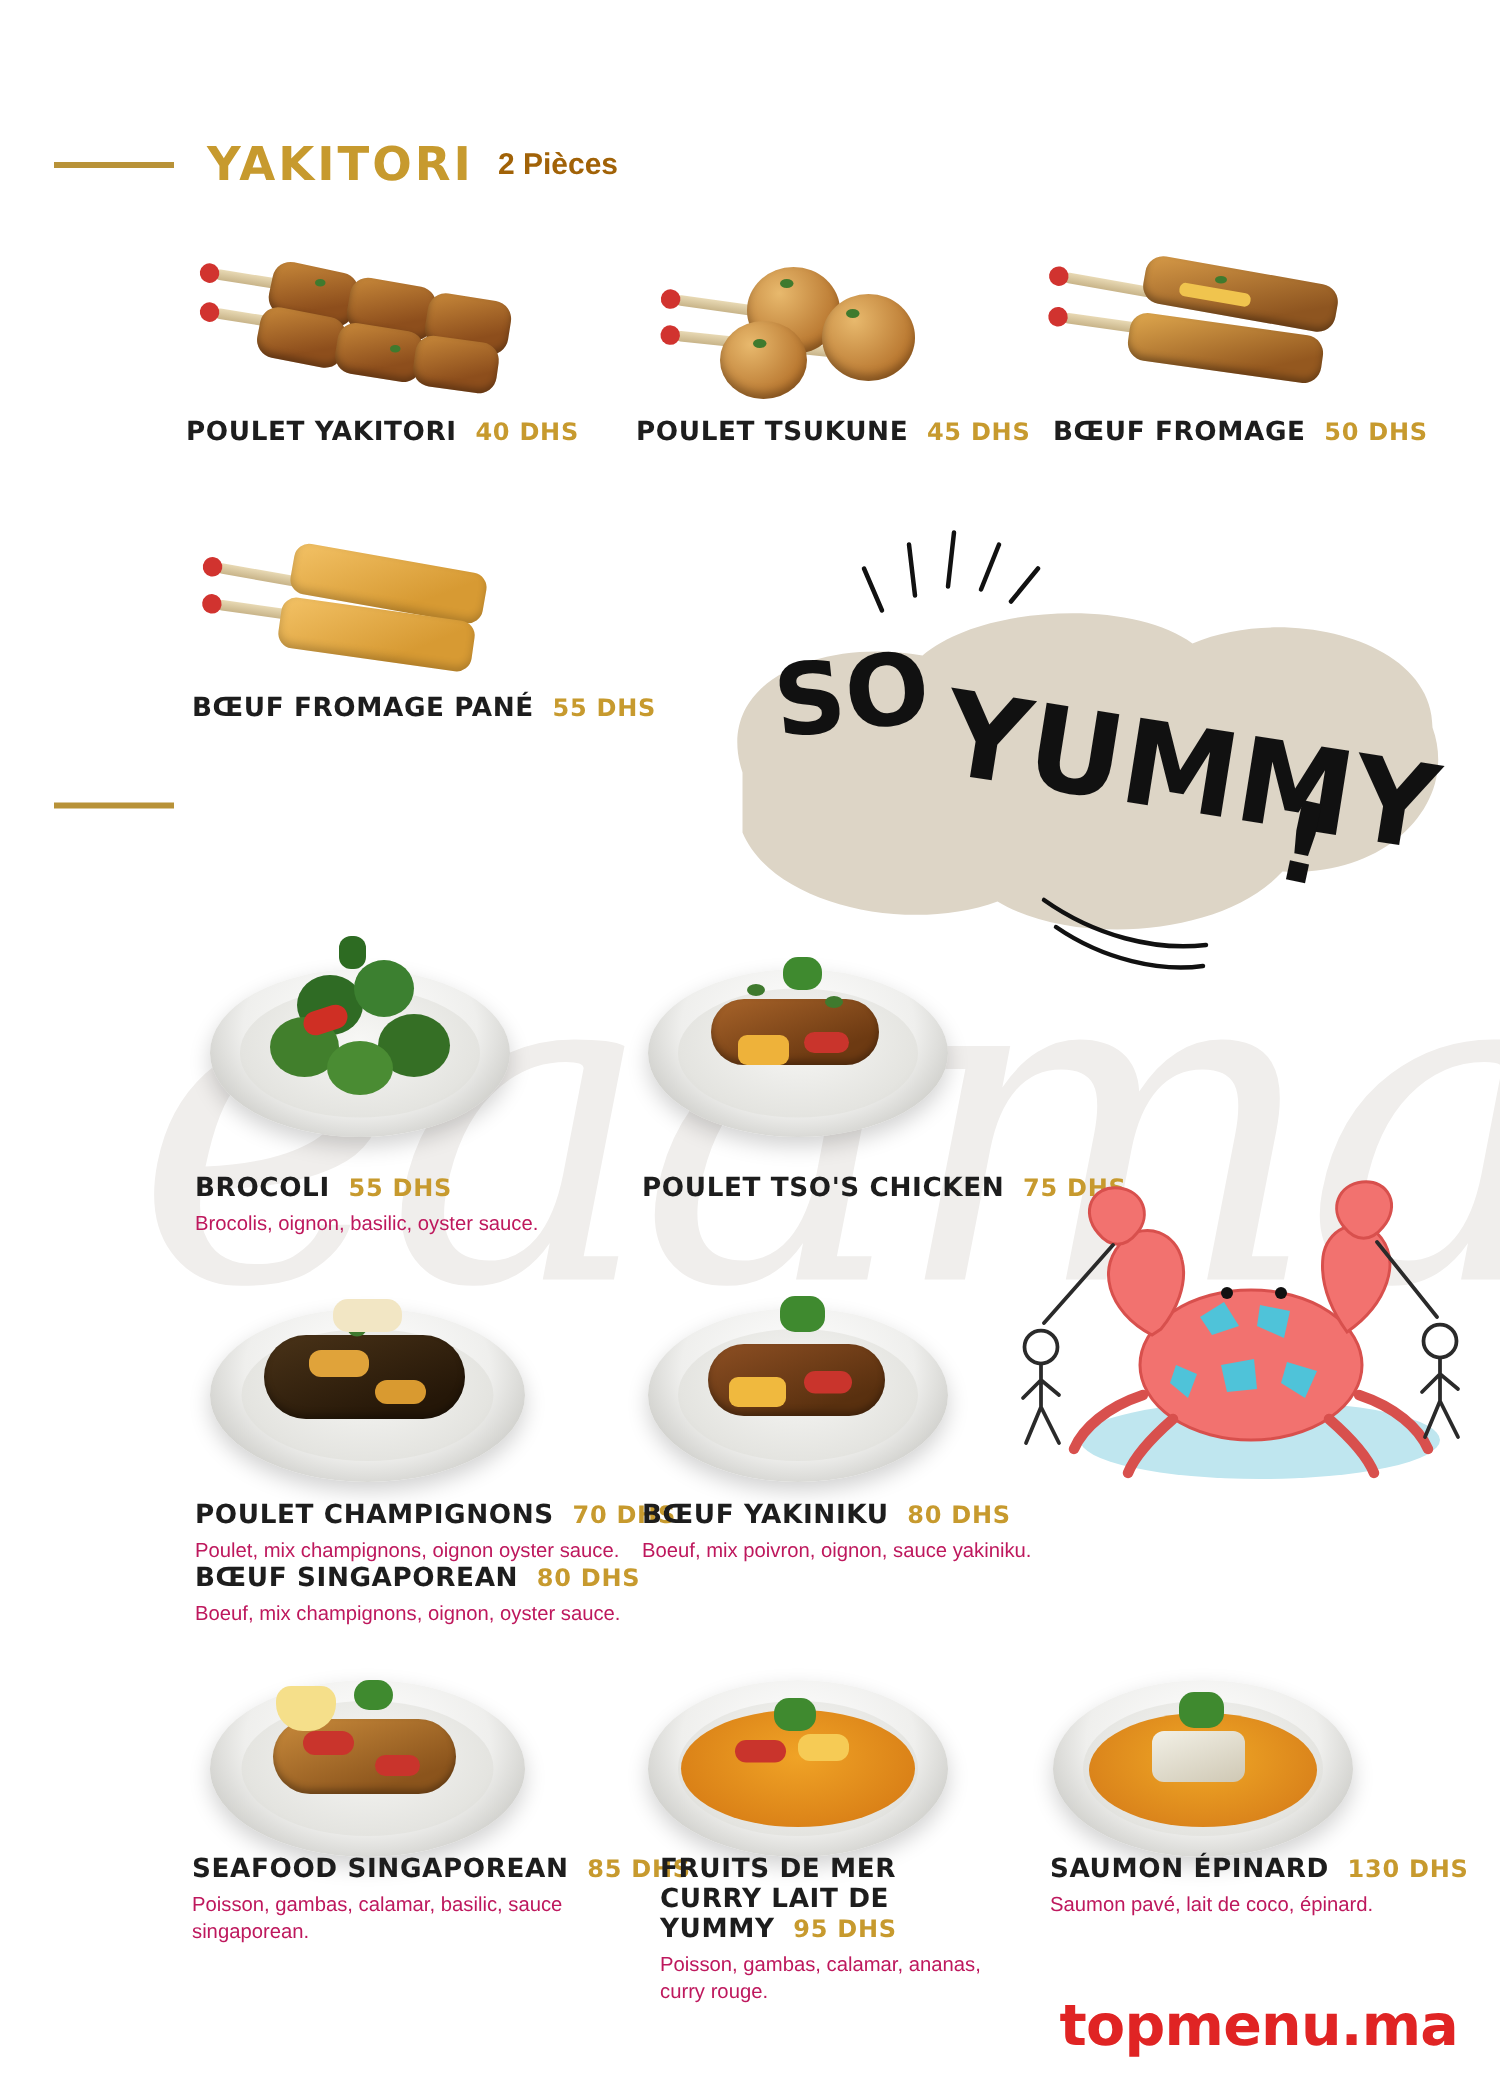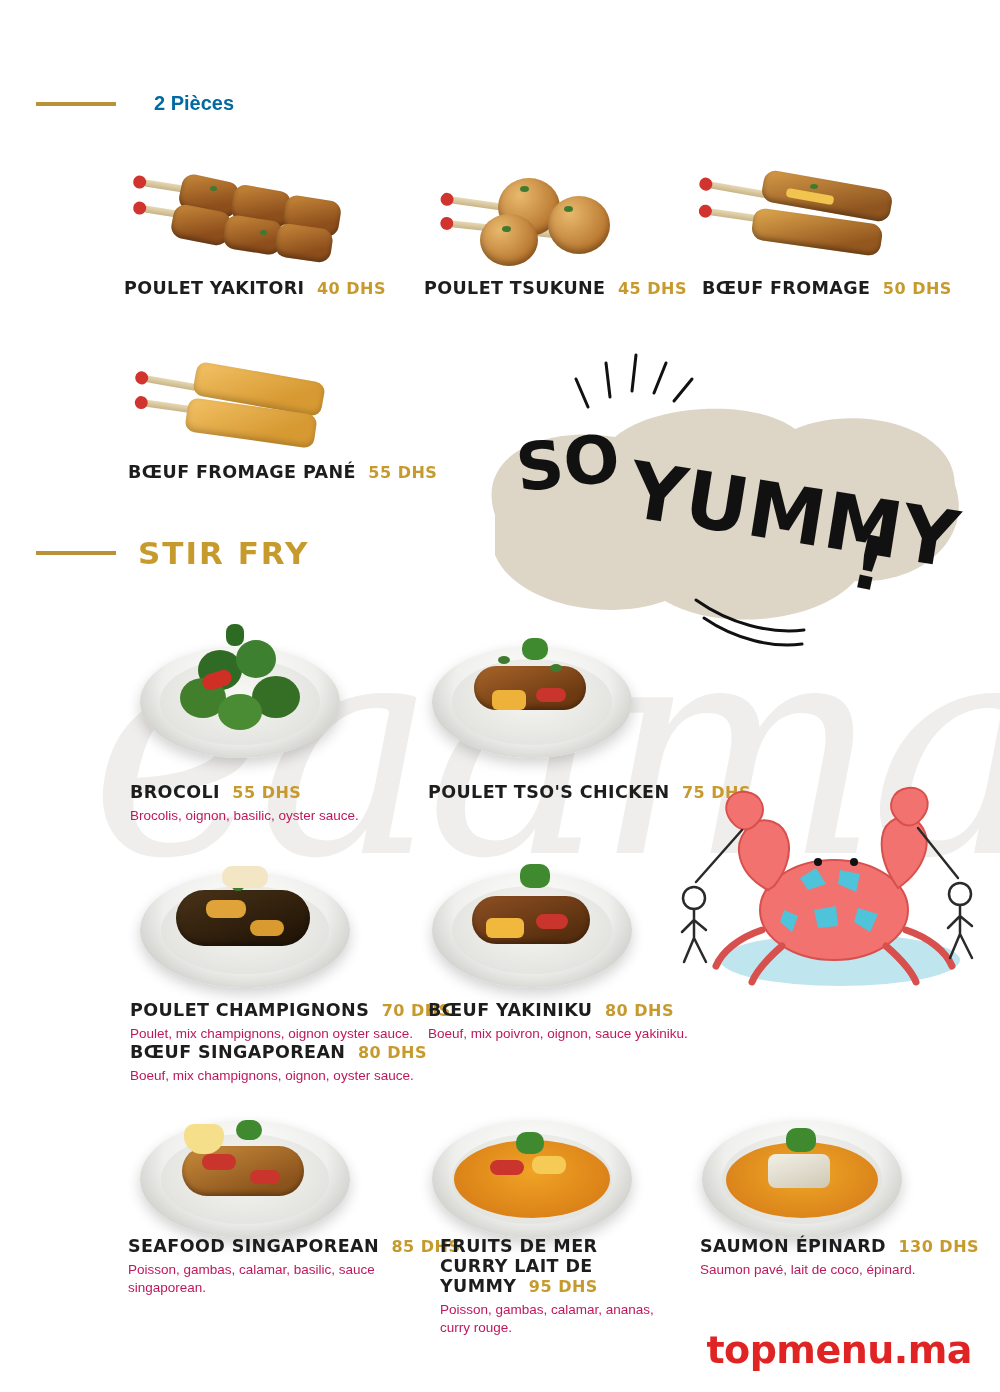--- a/index.html
+++ b/index.html
@@ -22,21 +22,21 @@
 
   
   .section-head { position:absolute; z-index:3; display:flex; align-items:center; }
   .rule { width:80px; height:4px; background:#b89238; margin-right:22px; margin-left:-82px; }
   .sec-title {
     font-family:"DejaVu Sans", sans-serif;
     font-weight:bold; font-size:31px; letter-spacing:2px;
     color:#c79a2e;
   }
   .sec-sub {
-    font-weight:bold; font-size:20px; color:#0369a1; margin-left:16px;
+    font-weight:bold; font-size:20px; color:#a16207; margin-left:16px;
     font-family:"Liberation Sans", sans-serif;
   }
   .sec-note {
     font-size:19px; color:#2b2b2b; margin-left:18px;
     display:flex; align-items:center; gap:7px;
   }
   .mini-ico {
     display:inline-block; width:24px; height:24px; border-radius:50%;
     background:#e8b33a; position:relative; vertical-align:middle;
   }
@@ -129,20 +129,21 @@
     font-size:38px; color:#e02424; letter-spacing:-.5px;
   }
 </style>
 </head>
 <body>
 
 <div class="watermark">eaama</div>
 
 <div class="section-head" style="left:118px; top:92px;">
   <span class="rule"></span>
+  <span class="sec-title">YAKITORI</span>
   <span class="sec-sub">2 Pièces</span>
 </div>
 
 <div class="photo" style="left:120px; top:168px; width:240px; height:100px;">
   <div class="stick" style="left:22px; top:26px; width:190px; transform:rotate(9deg);"></div>
   <div class="stick" style="left:22px; top:52px; width:190px; transform:rotate(9deg);"></div>
   <div class="meat" style="left:60px; top:10px; width:58px; height:36px; transform:rotate(12deg);"></div>
   <div class="meat" style="left:112px; top:20px; width:58px; height:36px; transform:rotate(10deg);"></div>
   <div class="meat" style="left:164px; top:30px; width:56px; height:36px; transform:rotate(9deg);"></div>
   <div class="meat" style="left:52px; top:40px; width:58px; height:34px; transform:rotate(11deg);"></div>
@@ -213,21 +214,20 @@
     <path d="M6,10 C40,34 80,44 114,40"></path>
     <path d="M14,28 C46,50 84,58 112,54"></path>
   </g>
 </svg>
 <div class="yummy-text" style="left:516px; top:425px; font-size:66px; transform:rotate(-6deg);">SO</div>
 <div class="yummy-text" style="left:628px; top:470px; font-size:78px; transform:rotate(9deg);">YUMMY</div>
 <div class="yummy-text" style="left:852px; top:520px; font-size:74px; transform:rotate(12deg);">!</div>
 
 <div class="section-head" style="left:118px; top:535px;">
   <span class="rule"></span>
-  <span class="sec-title">STIR FRY</span>
 </div>
 
 <div class="photo" style="left:140px; top:620px; width:200px; height:140px;">
   <div class="bowl" style="left:0; top:26px; width:200px; height:112px;">
       <div class="inner"></div>
     </div>
   <div class="green-bit" style="left:58px; top:30px; width:44px; height:40px; background:#2f6b24;"></div>
   <div class="green-bit" style="left:96px; top:20px; width:40px; height:38px; background:#3c8030;"></div>
   <div class="green-bit" style="left:40px; top:58px; width:46px; height:40px; background:#417f2c;"></div>
   <div class="green-bit" style="left:112px; top:56px; width:48px; height:42px; background:#356f25;"></div>

